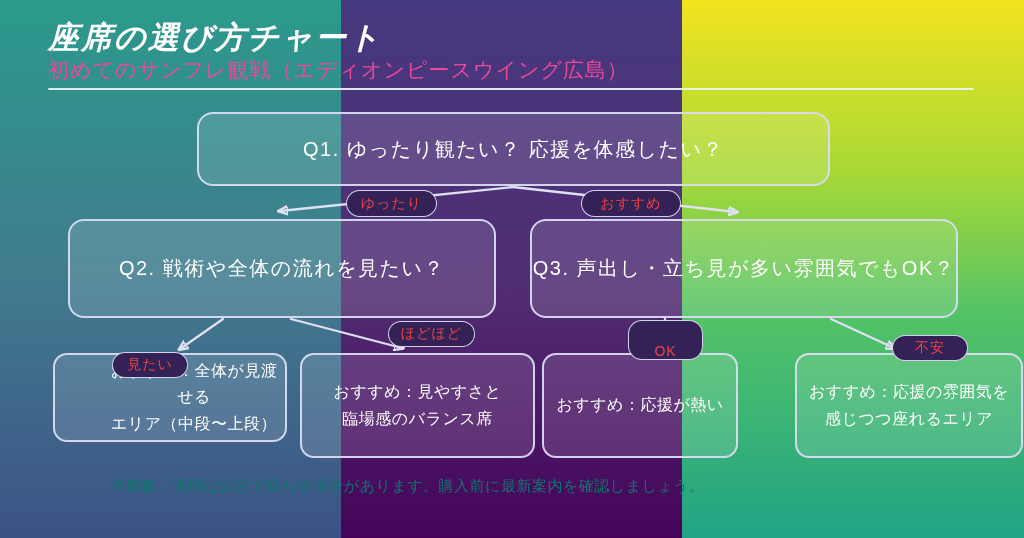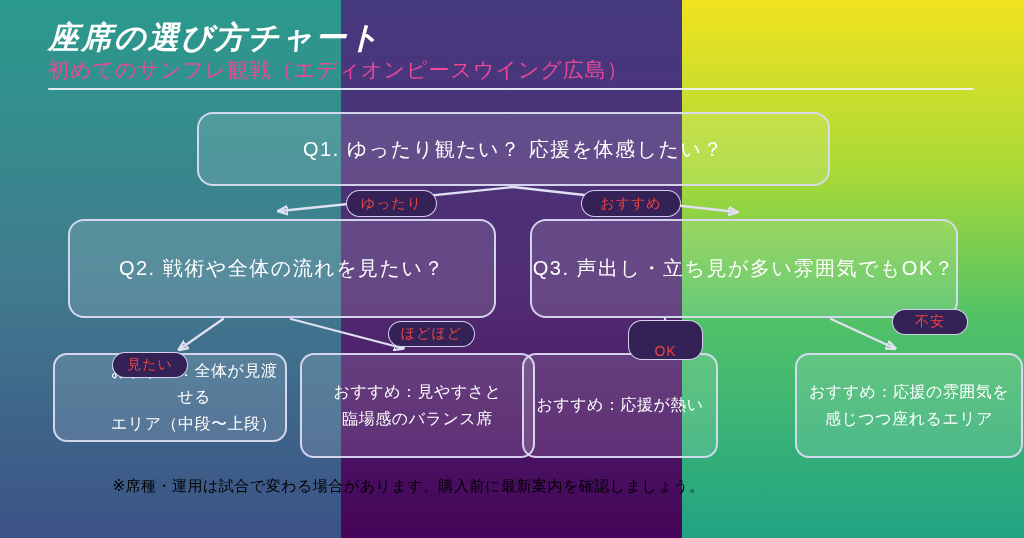--- a/index.html
+++ b/index.html
@@ -37,47 +37,47 @@
     text-align: center; color: #ffffff;
   }
   .q-node { font-size: 20px; letter-spacing: 1.5px; }
   .rec-node { font-size: 16px; letter-spacing: 0.5px; line-height: 1.65; border-radius: 14px; }
 
   #q1 { left: 197px; top: 112px; width: 633px; height: 74px; }
   #q2 { left: 68px;  top: 219px; width: 428px; height: 99px; }
   #q3 { left: 530px; top: 219px; width: 428px; height: 99px; }
   #r1 { left: 53px;  top: 353px; width: 234px; height: 89px; padding-left: 48px; }
   #r2 { left: 300px; top: 353px; width: 235px; height: 105px; }
-  #r3 { left: 522px; top: 353px; width: 196px; height: 105px; text-align: center; }
+  #r3 { left: 542px; top: 353px; width: 196px; height: 105px; text-align: center; }
   #r4 { left: 795px; top: 353px; width: 228px; height: 105px; }
 
   
   .arrows { position: absolute; left: 0; top: 0; z-index: 3; pointer-events: none; }
   .arrows path { stroke: #dfe0f2; stroke-width: 2.3; fill: none; stroke-linecap: round; }
 
   
   .pill {
     position: absolute; z-index: 4;
     background: #342156;
     border: 1.5px solid rgba(218,219,242,0.95);
     border-radius: 14px;
     display: flex; align-items: center; justify-content: center;
     font-size: 14px; letter-spacing: 1px; color: #ef4444;
   }
   #pill-yuttari  { left: 346px; top: 190px; width: 91px;  height: 27px; }
   #pill-ouen     { left: 581px; top: 190px; width: 100px; height: 27px; }
   #pill-mitai    { left: 112px; top: 320px; width: 76px;  height: 26px; margin-top: 32px; }
   #pill-hodohodo { left: 388px; top: 321px; width: 87px;  height: 26px; }
   #pill-ok       { left: 628px; top: 320px; width: 75px;  height: 40px; align-items: flex-end; }
-  #pill-fuan     { left: 892px; top: 309px; width: 76px;  height: 26px; }
+  #pill-fuan     { left: 892px; top: 335px; width: 76px;  height: 26px; }
 
   
   .footer-note {
     position: absolute; left: 0; top: 477px; width: 817px; z-index: 6;
-    text-align: center; font-size: 15px; letter-spacing: 0.5px; color: #000000;
+    text-align: center; font-size: 15px; letter-spacing: 0.5px; color: #0f766e;
   }
 </style>
 </head>
 <body>
 
 <div class="stage">
 
   <div class="strip strip1"></div>
   <div class="strip strip2"></div>
   <div class="strip strip3"></div>

